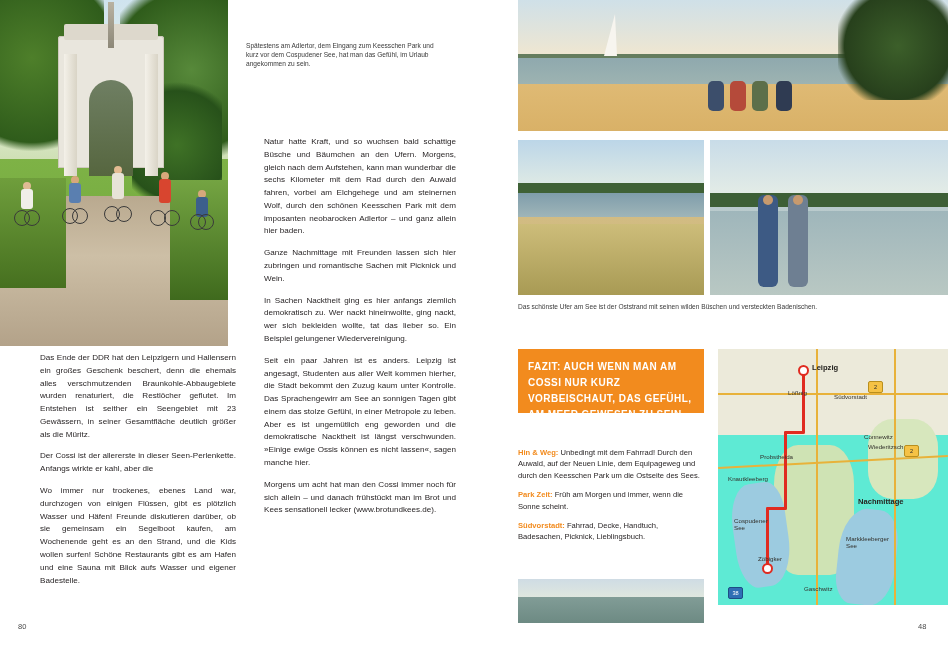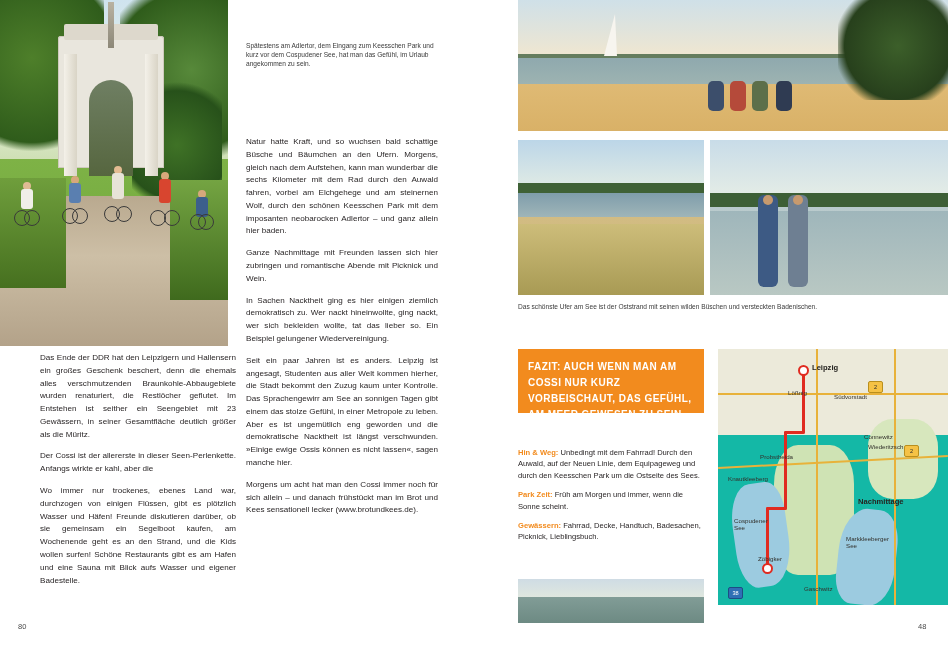--- a/index.html
+++ b/index.html
@@ -176,21 +176,21 @@
     font-size: 7.6px; line-height: 1.5;
   }
   #info-list .item { margin-bottom: 8px; }
   #info-list .lbl { color: #f28b1e; font-weight: bold; }
   #info-list .val { color: #231f20; }
 
   
   #map {
     position: absolute;
     left: 718px; top: 349px; width: 230px; height: 256px;
-    background: #14b8a6;
+    background: #5eead4;
     overflow: hidden;
   }
   #map .water-l {
     position: absolute; left: 16px; top: 134px; width: 54px; height: 104px;
     background: #9ccbe0; border-radius: 40% 30% 45% 35%;
     transform: rotate(-8deg);
   }
   #map .water-r {
     position: absolute; left: 120px; top: 160px; width: 58px; height: 96px;
     background: #9ccbe0; border-radius: 45% 35% 40% 30%;
@@ -283,24 +283,24 @@
   </div>
 
   <div class="bodytext" id="left-col" style="left:40px; top:352px; width:196px;">
     <p>Das Ende der DDR hat den Leipzigern und Hallensern ein großes Geschenk beschert, denn die ehemals alles verschmutzenden Braunkohle-Abbaugebiete wurden renaturiert, die Restlöcher geflutet. Im Entstehen ist seither ein Seengebiet mit 23 Gewässern, in seiner Gesamtfläche deutlich größer als die Müritz.</p>
     <p>Der Cossi ist der allererste in dieser Seen-Perlenkette. Anfangs wirkte er kahl, aber die</p>
     <p>Wo immer nur trockenes, ebenes Land war, durchzogen von einigen Flüssen, gibt es plötzlich Wasser und Häfen! Freunde diskutieren darüber, ob sie gemeinsam ein Segelboot kaufen, am Wochenende geht es an den Strand, und die Kids wollen surfen! Schöne Restaurants gibt es am Hafen und eine Sauna mit Blick aufs Wasser und eigener Badestelle.</p>
   </div>
 
   <div class="caption" style="left:246px; top:42px; width:192px;">Spätestens am Adlertor, dem Eingang zum Keesschen Park und kurz vor dem Cospudener See, hat man das Gefühl, im Urlaub angekommen zu sein.</div>
 
-  <div class="bodytext" id="middle-col" style="left:246px; top:136px; width:192px;">
+  <div class="bodytext" id="middle-col" style="left:264px; top:136px; width:192px;">
     <p>Natur hatte Kraft, und so wuchsen bald schattige Büsche und Bäumchen an den Ufern. Morgens, gleich nach dem Aufstehen, kann man wunderbar die sechs Kilometer mit dem Rad durch den Auwald fahren, vorbei am Elchgehege und am steinernen Wolf, durch den schönen Keesschen Park mit dem imposanten neobarocken Adlertor – und ganz allein hier baden.</p>
-    <p>Ganze Nachmittage mit Freunden lassen sich hier zubringen und romantische Abende mit Picknick und Wein.</p>
-    <p>In Sachen Nacktheit ging es hier einigen ziemlich demokratisch zu. Wer nackt hineinwollte, ging nackt, wer sich bekleiden wollte, tat das lieber so. Ein Beispiel gelungener Wiedervereinigung.</p>
+    <p>Ganze Nachmittage mit Freunden lassen sich hier zubringen und romantische Sachen mit Picknick und Wein.</p>
+    <p>In Sachen Nacktheit ging es hier anfangs ziemlich demokratisch zu. Wer nackt hineinwollte, ging nackt, wer sich bekleiden wollte, tat das lieber so. Ein Beispiel gelungener Wiedervereinigung.</p>
     <p>Seit ein paar Jahren ist es anders. Leipzig ist angesagt, Studenten aus aller Welt kommen hierher, die Stadt bekommt den Zuzug kaum unter Kontrolle. Das Sprachengewirr am See an sonnigen Tagen gibt einem das stolze Gefühl, in einer Metropole zu leben. Aber es ist ungemütlich eng geworden und die demokratische Nacktheit ist längst verschwunden. »Einige ewige Ossis können es nicht lassen«, sagen manche hier.</p>
     <p>Morgens um acht hat man den Cossi immer noch für sich allein – und danach frühstückt man im Brot und Kees sensationell lecker (www.brotundkees.de).</p>
   </div>
 
   <div class="pagenum" style="left:18px; top:622px;">80</div>
 
   <div class="photo" id="photo-beach-top">
     <div class="sky"></div>
     <div class="far-trees"></div>
     <div class="water"></div>
@@ -340,21 +340,21 @@
   <div id="info-list">
     <div class="item">
       <span class="lbl">Hin &amp; Weg:</span>
       <span class="val">Unbedingt mit dem Fahrrad! Durch den Auwald, auf der Neuen Linie, dem Equipageweg und durch den Keesschen Park um die Ostseite des Sees.</span>
     </div>
     <div class="item">
       <span class="lbl">Park Zeit:</span>
       <span class="val">Früh am Morgen und immer, wenn die Sonne scheint.</span>
     </div>
     <div class="item">
-      <span class="lbl">Gewässern:</span>
+      <span class="lbl">Südvorstadt:</span>
       <span class="val">Fahrrad, Decke, Handtuch, Badesachen, Picknick, Lieblingsbuch.</span>
     </div>
   </div>
 
   <div class="photo" id="photo-bottom-right">
     <div class="sky"></div>
   </div>
 
   <div id="map">
     <div class="urban"></div>

